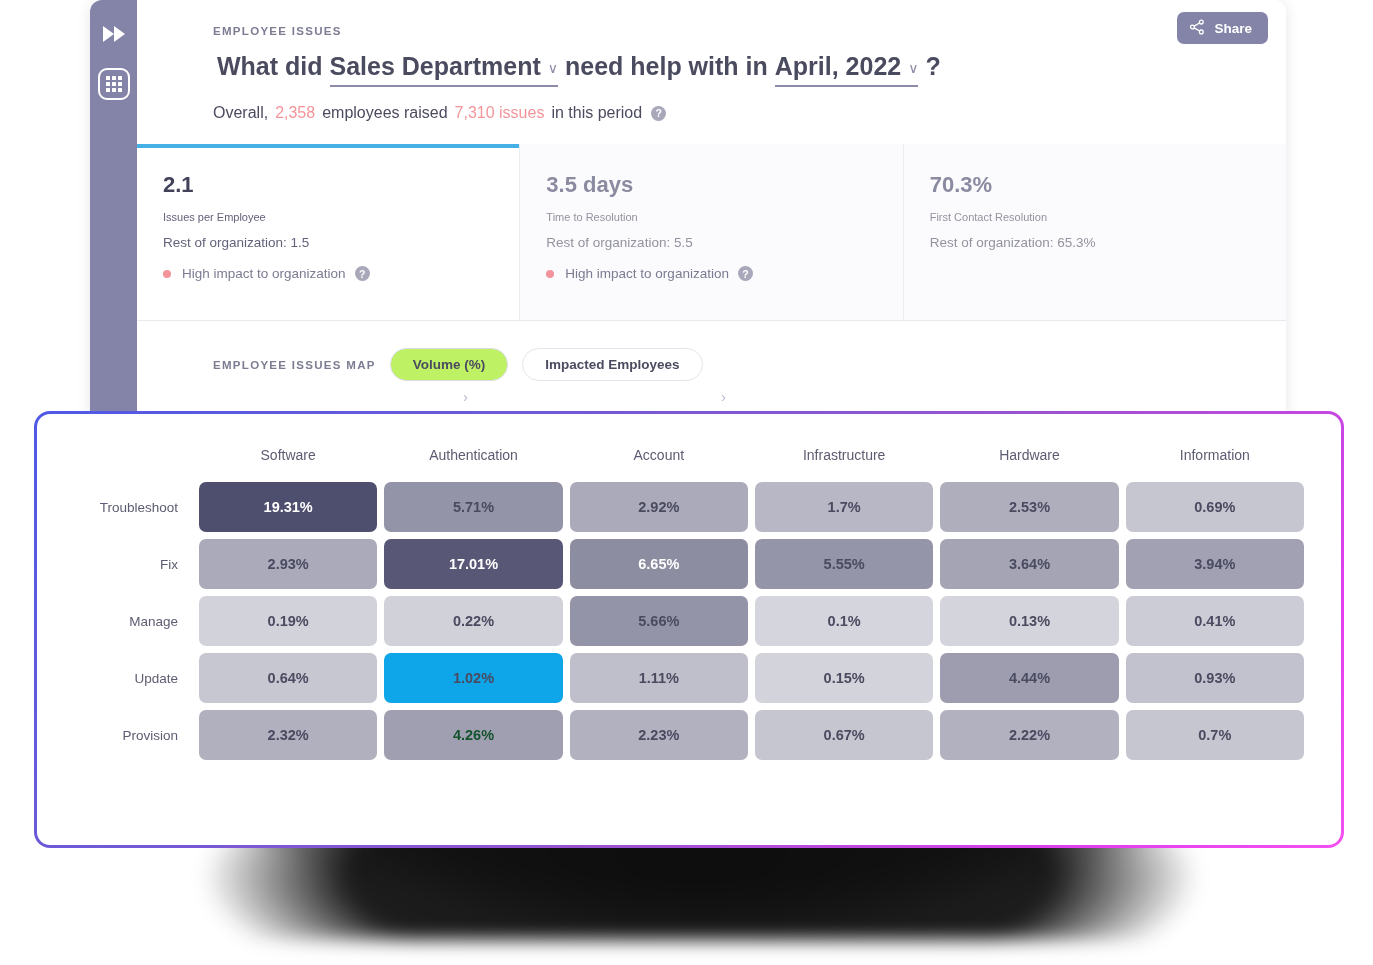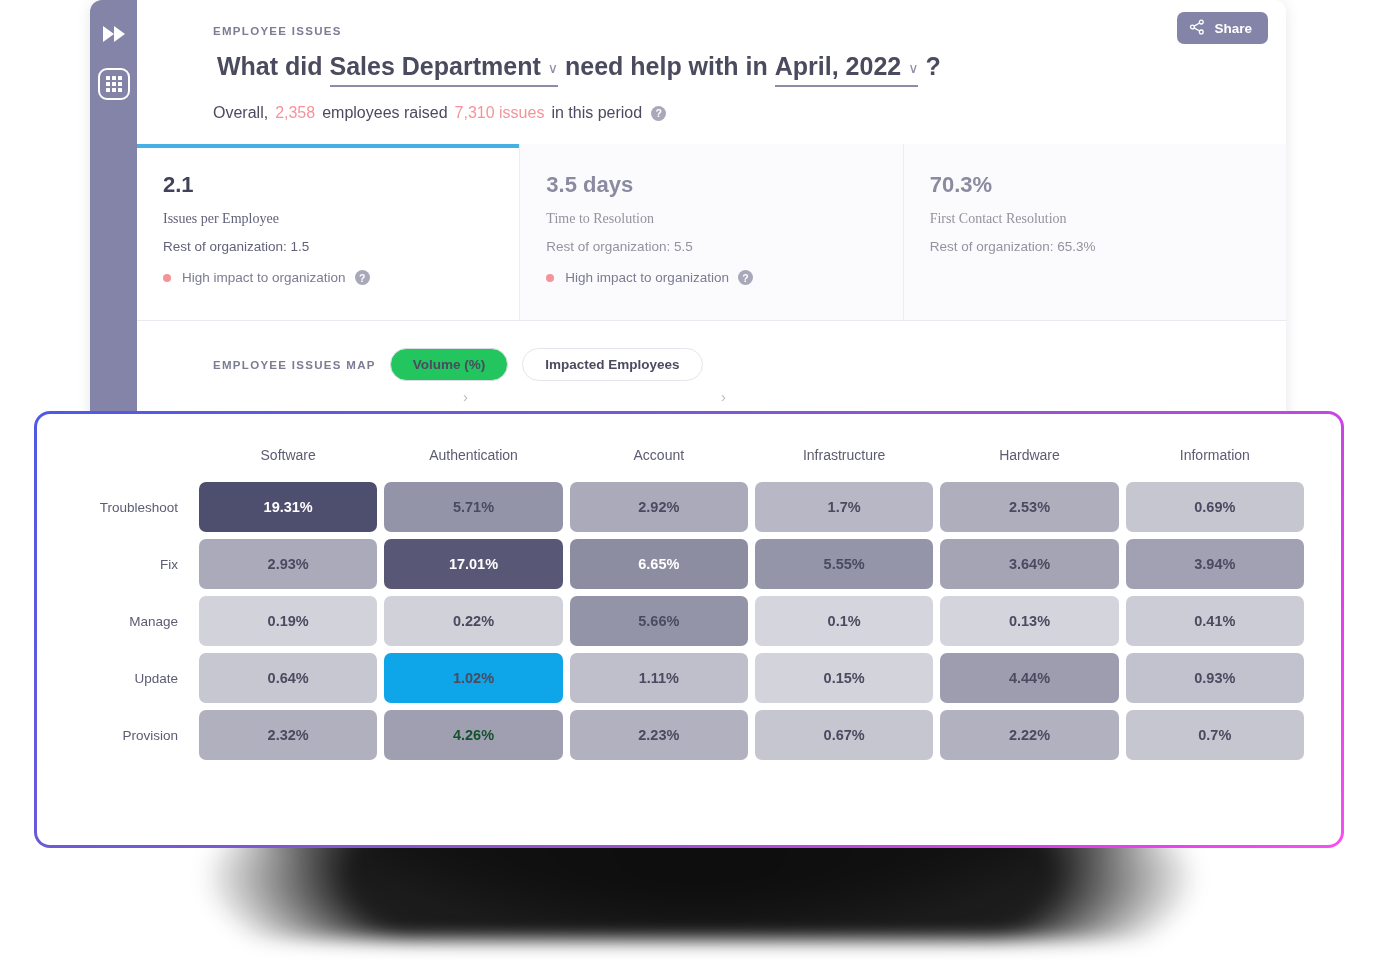--- a/index.html
+++ b/index.html
@@ -105,21 +105,21 @@
   .metric:last-child { border-right: none; }
   .metric.active { background: #ffffff; }
   .metric.dim { background: #fbfbfd; }
   .metric .topbar {
     position: absolute; left: 0; right: 0; top: 0; height: 4px;
     background: #45b0e3;
   }
   .metric.dim .topbar { background: transparent; }
   .m-value { font-size: 22px; font-weight: bold; color: #41415a; margin-bottom: 13px; }
   .metric.dim .m-value { color: #8a8aa0; }
-  .m-label { font-size: 14px; color: #62627a; margin-bottom: 12px; font-family: Liberation Serif, serif; }
+  .m-label { font-size: 11px; color: #62627a; margin-bottom: 12px; }
   .metric.dim .m-label { color: #93939f; }
   .m-rest { font-size: 13.5px; color: #62627a; margin-bottom: 16px; }
   .metric.dim .m-rest { color: #93939f; }
   .m-impact { display: flex; align-items: center; font-size: 13.5px; color: #7b7b92; }
   .dot { width: 8px; height: 8px; border-radius: 50%; background: #f4949a; margin-right: 11px; flex: 0 0 8px; }
 
   
   .map-head {
     position: absolute; left: 76px; top: 348px;
     display: flex; align-items: center; gap: 14px;
@@ -128,21 +128,21 @@
     font-size: 11.5px; font-weight: bold; letter-spacing: 1.3px;
     color: #7c7c93; text-transform: uppercase;
   }
   .pill {
     height: 33px; padding: 0 22px; border-radius: 17px;
     display: flex; align-items: center; justify-content: center;
     font-size: 13.5px; font-weight: bold; color: #4b4b60;
     cursor: pointer;
     font-family: "Liberation Sans", sans-serif;
   }
-  .pill.on  { background: #22c55e; border: 1px solid #dbdbe4; }
+  .pill.on  { background: #bef264; border: 1px solid #dbdbe4; }
   .pill.off { background: #ffffff; border: 1px solid #e4e4ec; }
 
   .chev-row { position: absolute; left: 0; right: 0; top: 388px; height: 22px; }
   .chev { position: absolute; font-size: 15px; color: #b9b9cc; font-family: "Liberation Sans", sans-serif; }
 
   
   .slab {
     position: absolute; left: 52px; top: 420px;
     width: 1297px; height: 520px;
     border-radius: 22px;

